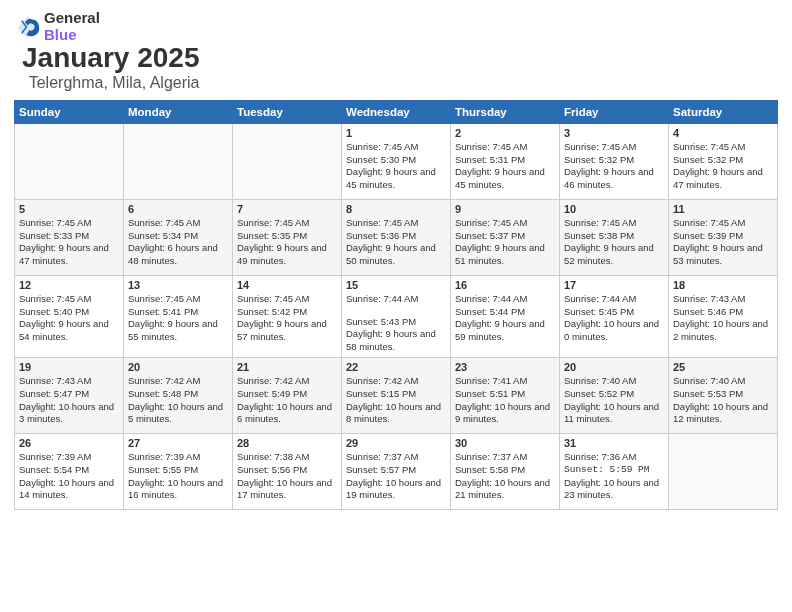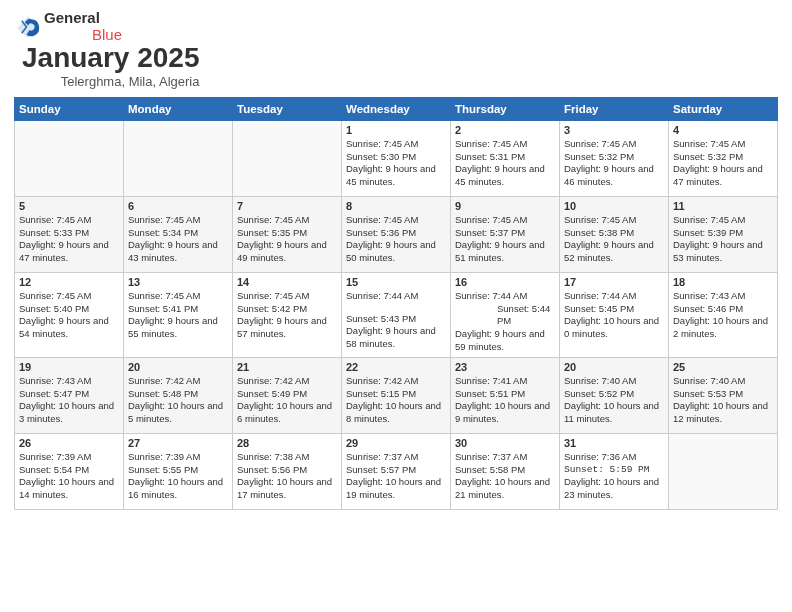--- a/index.html
+++ b/index.html
@@ -33,41 +33,40 @@
       flex-direction: column;
       line-height: 1.1;
     }
     .logo-general {
       font-size: 15px;
       font-weight: bold;
       color: #333;
     }
     .logo-blue {
       font-size: 15px;
-      font-weight: normal;
-      color: #ef4444;
-      margin-left: 48px;
+      font-weight: bold;
+      color: #8b5cf6;
     }
     .logo-icon {
       width: 28px;
       height: 28px;
       margin-right: 2px;
     }
     .title-block {
       text-align: right;
     }
     .cal-title {
       font-size: 28px;
       font-weight: bold;
       color: #333;
       line-height: 1.1;
       margin-left: 8px;
     }
     .cal-subtitle {
-      font-size: 13px;
+      font-size: 16px;
       color: #555;
     }
     table {
       width: 100%;
       border-collapse: collapse;
       table-layout: fixed;
     }
     thead tr th {
       background: #2a6db5;
       color: #fff;
@@ -169,21 +168,21 @@
           <td>
             <span class="day-num">5</span>
             <span style="display: block; line-height: 1.35;">Sunrise: 7:45 AM</span>
             <span style="display: block; line-height: 1.35;">Sunset: 5:33 PM</span>
             <span style="display: block; line-height: 1.35;">Daylight: 9 hours and 47 minutes.</span>
           </td>
           <td>
             <span class="day-num">6</span>
             <span style="display: block; line-height: 1.35;">Sunrise: 7:45 AM</span>
             <span style="display: block; line-height: 1.35;">Sunset: 5:34 PM</span>
-            <span style="display: block; line-height: 1.35;">Daylight: 9 hours and 43 minutes.</span>
+            <span style="display: block; line-height: 1.35;">Daylight: 6 hours and 48 minutes.</span>
           </td>
           <td>
             <span class="day-num">7</span>
             <span style="display: block; line-height: 1.35;">Sunrise: 7:45 AM</span>
             <span style="display: block; line-height: 1.35;">Sunset: 5:35 PM</span>
             <span style="display: block; line-height: 1.35;">Daylight: 9 hours and 49 minutes.</span>
           </td>
           <td>
             <span class="day-num">8</span>
             <span style="display: block; line-height: 1.35;">Sunrise: 7:45 AM</span>
@@ -230,21 +229,21 @@
           </td>
           <td>
             <span class="day-num">15</span>
             <span style="display: block; line-height: 1.35;">Sunrise: 7:44 AM</span>
             <span style="display: block; line-height: 1.35; margin-top: 10px;">Sunset: 5:43 PM</span>
             <span style="display: block; line-height: 1.35;">Daylight: 9 hours and 58 minutes.</span>
           </td>
           <td>
             <span class="day-num">16</span>
             <span style="display: block; line-height: 1.35;">Sunrise: 7:44 AM</span>
-            <span style="display: block; line-height: 1.35; margin-left: 42px;">Sunset: 5:44 PM</span>
+            <span style="display: block; line-height: 1.35;">Sunset: 5:44 PM</span>
             <span style="display: block; line-height: 1.35;">Daylight: 9 hours and 59 minutes.</span>
           </td>
           <td>
             <span class="day-num">17</span>
             <span style="display: block; line-height: 1.35;">Sunrise: 7:44 AM</span>
             <span style="display: block; line-height: 1.35;">Sunset: 5:45 PM</span>
             <span style="display: block; line-height: 1.35;">Daylight: 10 hours and 0 minutes.</span>
           </td>
           <td>
             <span class="day-num">18</span>

